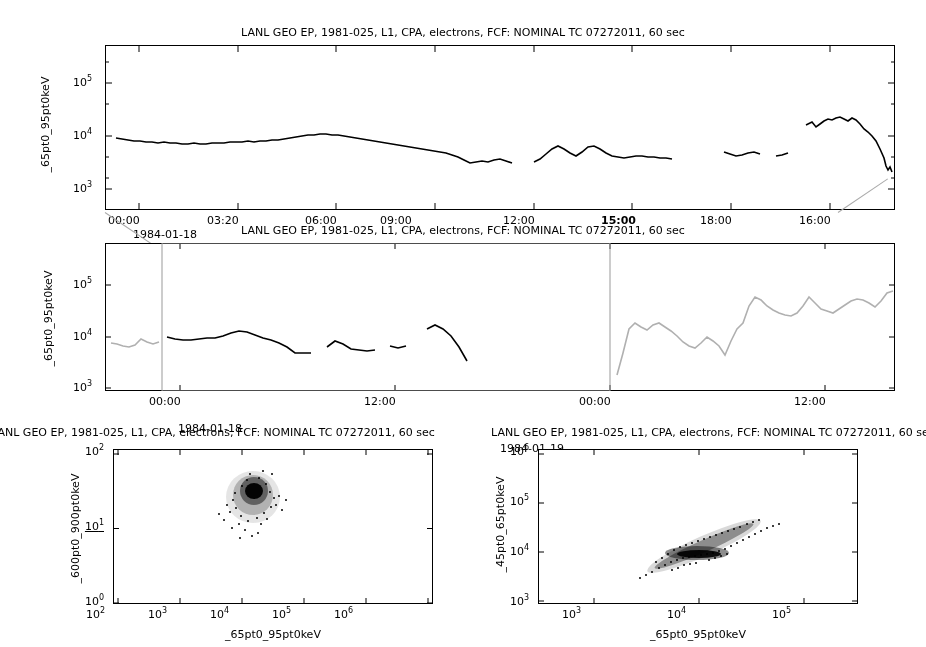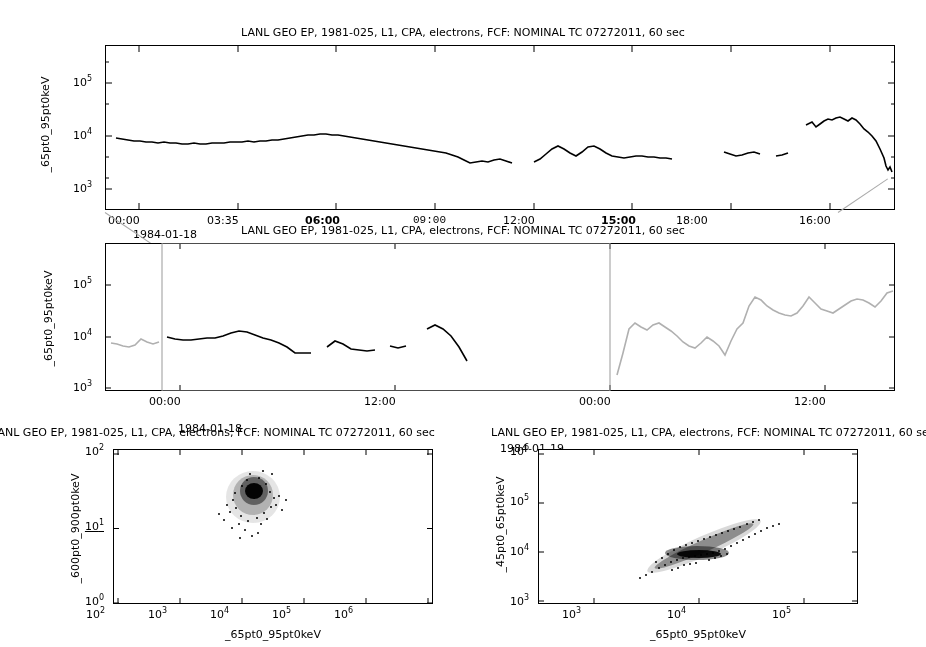--- a/index.html
+++ b/index.html
@@ -126,26 +126,26 @@
 
       <polyline fill="none" stroke="#000000" stroke-width="1.6" points="10,92 16,93 22,94 28,95 34,95 40,96 46,96 52,97 58,96 64,97 70,97 76,98 82,98 88,97 94,98 100,98 106,97 112,97 118,97 124,96 130,96 136,96 142,95 148,96 154,95 160,95 166,94 172,94 178,93 184,92 190,91 196,90 202,89 208,89 214,88 220,88 226,89 232,89 238,90 244,91 250,92 256,93 262,94 268,95 274,96 280,97 286,98 292,99 298,100 304,101 310,102 316,103 322,104 328,105 334,106 340,107 346,109 352,111 358,114 364,117 370,116 376,115 382,116 388,114 394,113 400,115 406,117"></polyline>
       <polyline fill="none" stroke="#000000" stroke-width="1.6" points="428,116 434,113 440,108 446,103 452,100 458,103 464,107 470,110 476,106 482,101 488,100 494,103 500,107 506,110 512,111 518,112 524,111 530,110 536,110 542,111 548,111 554,112 560,112 566,113"></polyline>
       <polyline fill="none" stroke="#000000" stroke-width="1.6" points="618,106 624,108 630,110 636,109 642,107 648,106 654,108"></polyline>
       <polyline fill="none" stroke="#000000" stroke-width="1.6" points="670,110 676,109 682,107"></polyline>
       <polyline fill="none" stroke="#000000" stroke-width="1.6" points="700,79 706,76 710,81 714,78 718,75 722,73 726,74 730,72 734,71 738,73 742,75 746,72 750,74 754,78 758,83 762,86 766,90 770,95 774,103 778,112 780,120 782,124 784,121 786,126"></polyline>
     </svg>
   </div>
 
   <div class="tick-label-x" style="left:108px; top:214px; width:62px;">00:00</div>
-  <div class="tick-label-x" style="left:207px; top:214px; width:62px;">03:35</div>
-  <div class="tick-label-x" style="left:305px; top:214px; width:62px;font-weight:bold;">06:00</div>
-  <div class="tick-label-x" style="left:413px; top:214px; width:62px;font-family:Liberation Mono, monospace;">09:00</div>
+  <div class="tick-label-x" style="left:207px; top:214px; width:62px;">03:20</div>
+  <div class="tick-label-x" style="left:305px; top:214px; width:62px;">06:00</div>
+  <div class="tick-label-x" style="left:380px; top:214px; width:62px;">09:00</div>
   <div class="tick-label-x" style="left:503px; top:214px; width:62px;">12:00</div>
   <div class="tick-label-x" style="left:601px; top:214px; width:62px;font-weight:bold;">15:00</div>
-  <div class="tick-label-x" style="left:676px; top:214px; width:62px;">18:00</div>
+  <div class="tick-label-x" style="left:700px; top:214px; width:62px;">18:00</div>
   <div class="tick-label-x" style="left:799px; top:214px; width:62px;">16:00</div>
 
   <div class="date-label" style="left:133px; top:228px;">1984-01-18</div>
 </div>
 
 <div class="zoom-connector" style="left:105px; top:212px; width:79px; transform:rotate(34deg);"></div>
 <div class="zoom-connector" style="left:838px; top:212px; width:60px; transform:rotate(-34deg);"></div>
 
 <div class="panel">
   <div class="title" style="left:0px; top:224px; width:926px;">LANL GEO EP, 1981-025, L1, CPA, electrons, FCF: NOMINAL TC 07272011, 60 sec</div>

